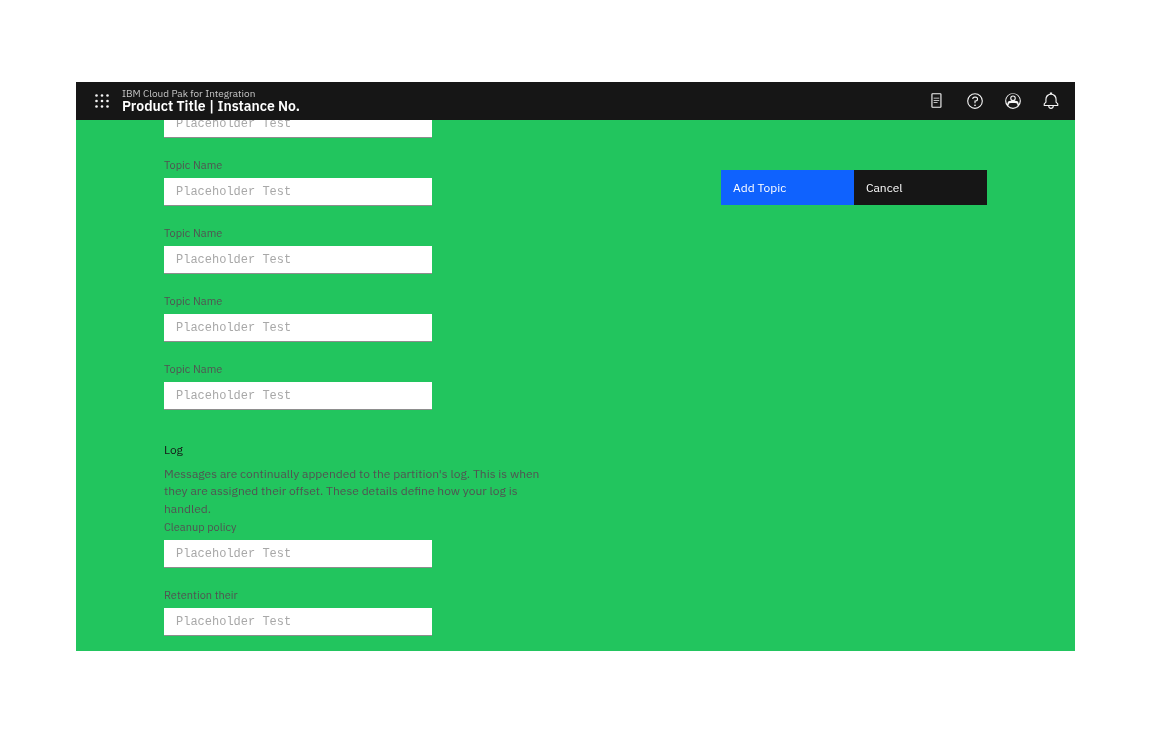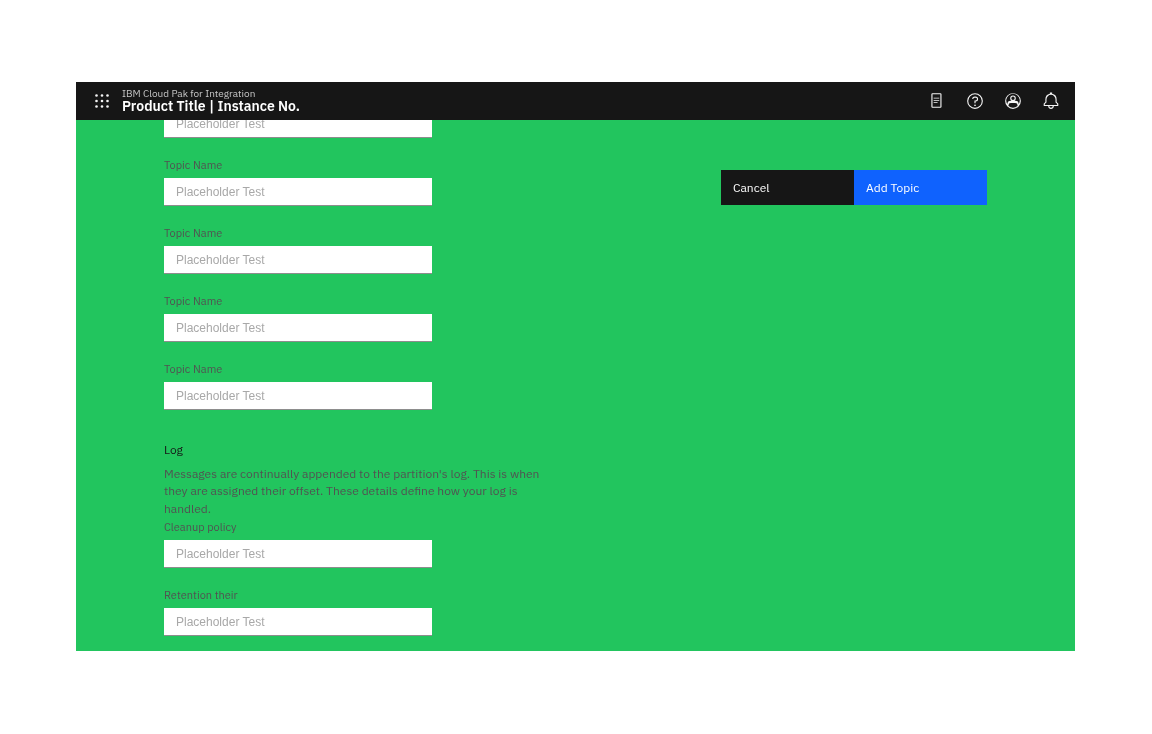--- a/index.html
+++ b/index.html
@@ -112,21 +112,21 @@
       display: block;
     }
     .text-input {
       width: 268px;
       height: 28px;
       background: #ffffff;
       border: none;
       border-bottom: 1px solid #8d8d8d;
       padding: 0 12px;
       font-size: 12px;
-      font-family: Liberation Sans, sans-serif;
+      font-family: Liberation Mono, monospace;
       color: #161616;
       outline: none;
     }
     .text-input::placeholder {
       color: #a8a8a8;
     }
     .section-heading {
       font-size: 12px;
       font-weight: 400;
       color: #161616;
@@ -254,19 +254,19 @@
         </div>
 
         <div class="field-group">
           <label class="field-label">Retention their</label>
           <input type="text" class="text-input" placeholder="Placeholder Test" style="">
         </div>
 
       </div>
 
       <div class="action-bar">
+        <button class="btn btn-primary">Add Topic</button>
         <button class="btn btn-secondary">Cancel</button>
-        <button class="btn btn-primary">Add Topic</button>
       </div>
 
     </div>
   </div>
 </div>
 
 </body></html>

